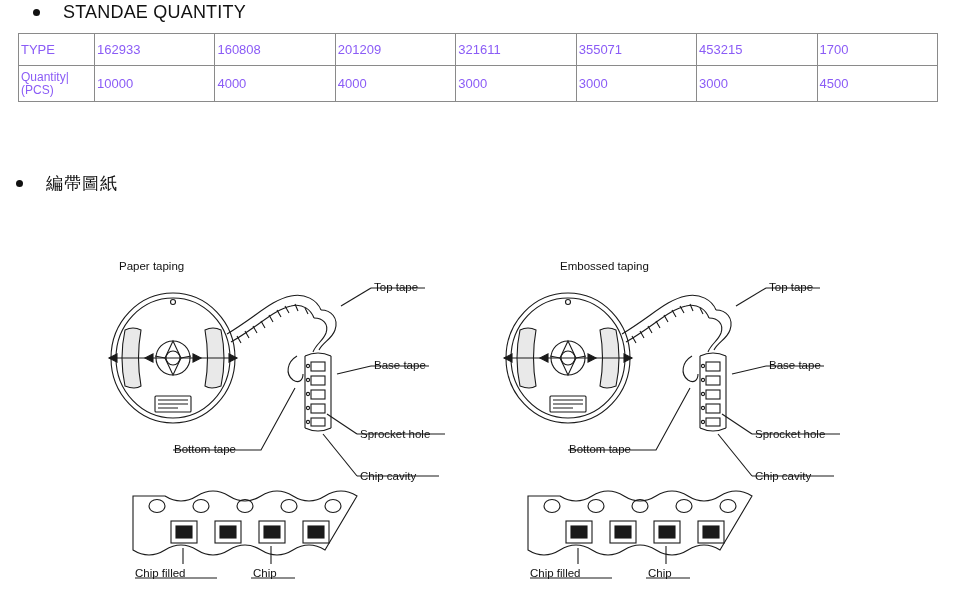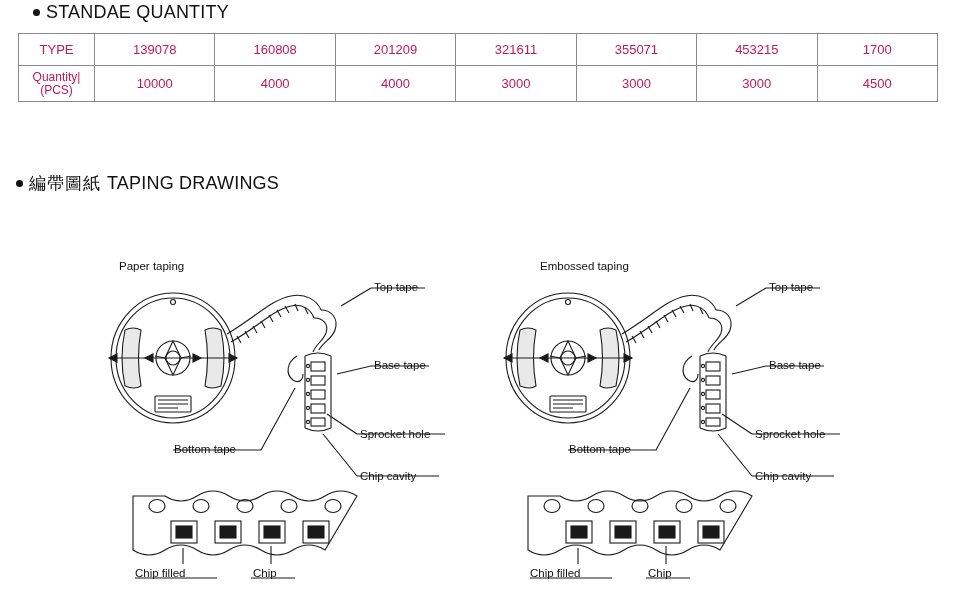--- a/index.html
+++ b/index.html
@@ -18,21 +18,21 @@
   .page {
     position: relative;
     width: 953px;
     height: 596px;
   }
 
   
   .section-heading {
     display: flex;
     align-items: center;
-    gap: 6px;
+    gap: 23px;
     font-size: 17px;
     letter-spacing: 0.3px;
     color: #111;
   }
   .bullet {
     width: 7px;
     height: 7px;
     border-radius: 50%;
     background: #111;
     display: inline-block;
@@ -66,24 +66,23 @@
     top: 33px;
     width: 920px;
   }
   table.qty {
     border-collapse: collapse;
     width: 920px;
     table-layout: fixed;
   }
   table.qty th, table.qty td {
     border: 1px solid #8a8a8a;
-    text-align: center;
     font-size: 13px;
     font-weight: normal;
-    color: #be185d;
+    color: #8b5cf6;
     height: 31px;
     padding: 0 2px;
   }
   table.qty col.first { width: 76px; }
   table.qty td.rowlabel {
     font-size: 12px;
     line-height: 13px;
     margin-top: 46px;
   }
   table.qty tr.row-qty td { height: 35px; }
@@ -131,21 +130,21 @@
           <col>
           <col>
           <col>
           <col>
           <col>
           <col>
       </colgroup>
       <tbody>
         <tr class="row-type">
           <td>TYPE</td>
-          <td>139078</td>
+          <td>162933</td>
           <td>160808</td>
           <td>201209</td>
           <td>321611</td>
           <td>355071</td>
           <td>453215</td>
           <td>1700</td>
         </tr>
         <tr class="row-qty">
           <td class="rowlabel">
             <span>Quantity|</span><br>
@@ -159,21 +158,20 @@
           <td>3000</td>
           <td>4500</td>
         </tr>
       </tbody>
     </table>
   </div>
 
   <div class="section-heading heading-2">
     <span class="bullet"></span>
     <span class="heading-cjk">編帶圖紙</span>
-    <span class="heading-latin">TAPING DRAWINGS</span>
   </div>
 
   <div class="drawings">
 
     <div class="diagram left">
       <div class="dlabel" style="left:114px; top:22px;">Paper taping</div>
       <div class="dlabel" style="left:369px; top:43px;">Top tape</div>
       <div class="dlabel" style="left:369px; top:121px;">Base tape</div>
       <div class="dlabel" style="left:355px; top:190px;">Sprocket hole</div>
       <div class="dlabel" style="left:355px; top:232px;">Chip cavity</div>
@@ -262,21 +260,21 @@
 
           <path d="M178 326 L178 310"></path>
           <path d="M266 326 L266 308"></path>
           <path d="M130 340 L212 340"></path>
           <path d="M246 340 L290 340"></path>
         </g>
       </svg>
     </div>
 
     <div class="diagram right">
-      <div class="dlabel" style="left:96px; top:22px;padding-left:34px;">Embossed taping</div>
+      <div class="dlabel" style="left:116px; top:22px;padding-left:34px;">Embossed taping</div>
       <div class="dlabel" style="left:359px; top:43px;">Top tape</div>
       <div class="dlabel" style="left:359px; top:121px;">Base tape</div>
       <div class="dlabel" style="left:345px; top:190px;">Sprocket hole</div>
       <div class="dlabel" style="left:345px; top:232px;">Chip cavity</div>
       <div class="dlabel" style="left:159px; top:205px;">Bottom tape</div>
       <div class="dlabel" style="left:120px; top:329px;">Chip filled</div>
       <div class="dlabel" style="left:238px; top:329px;">Chip</div>
 
       <svg width="470" height="358" viewBox="0 0 470 358">
         <g fill="none" stroke="#1a1a1a" stroke-width="1.1">

